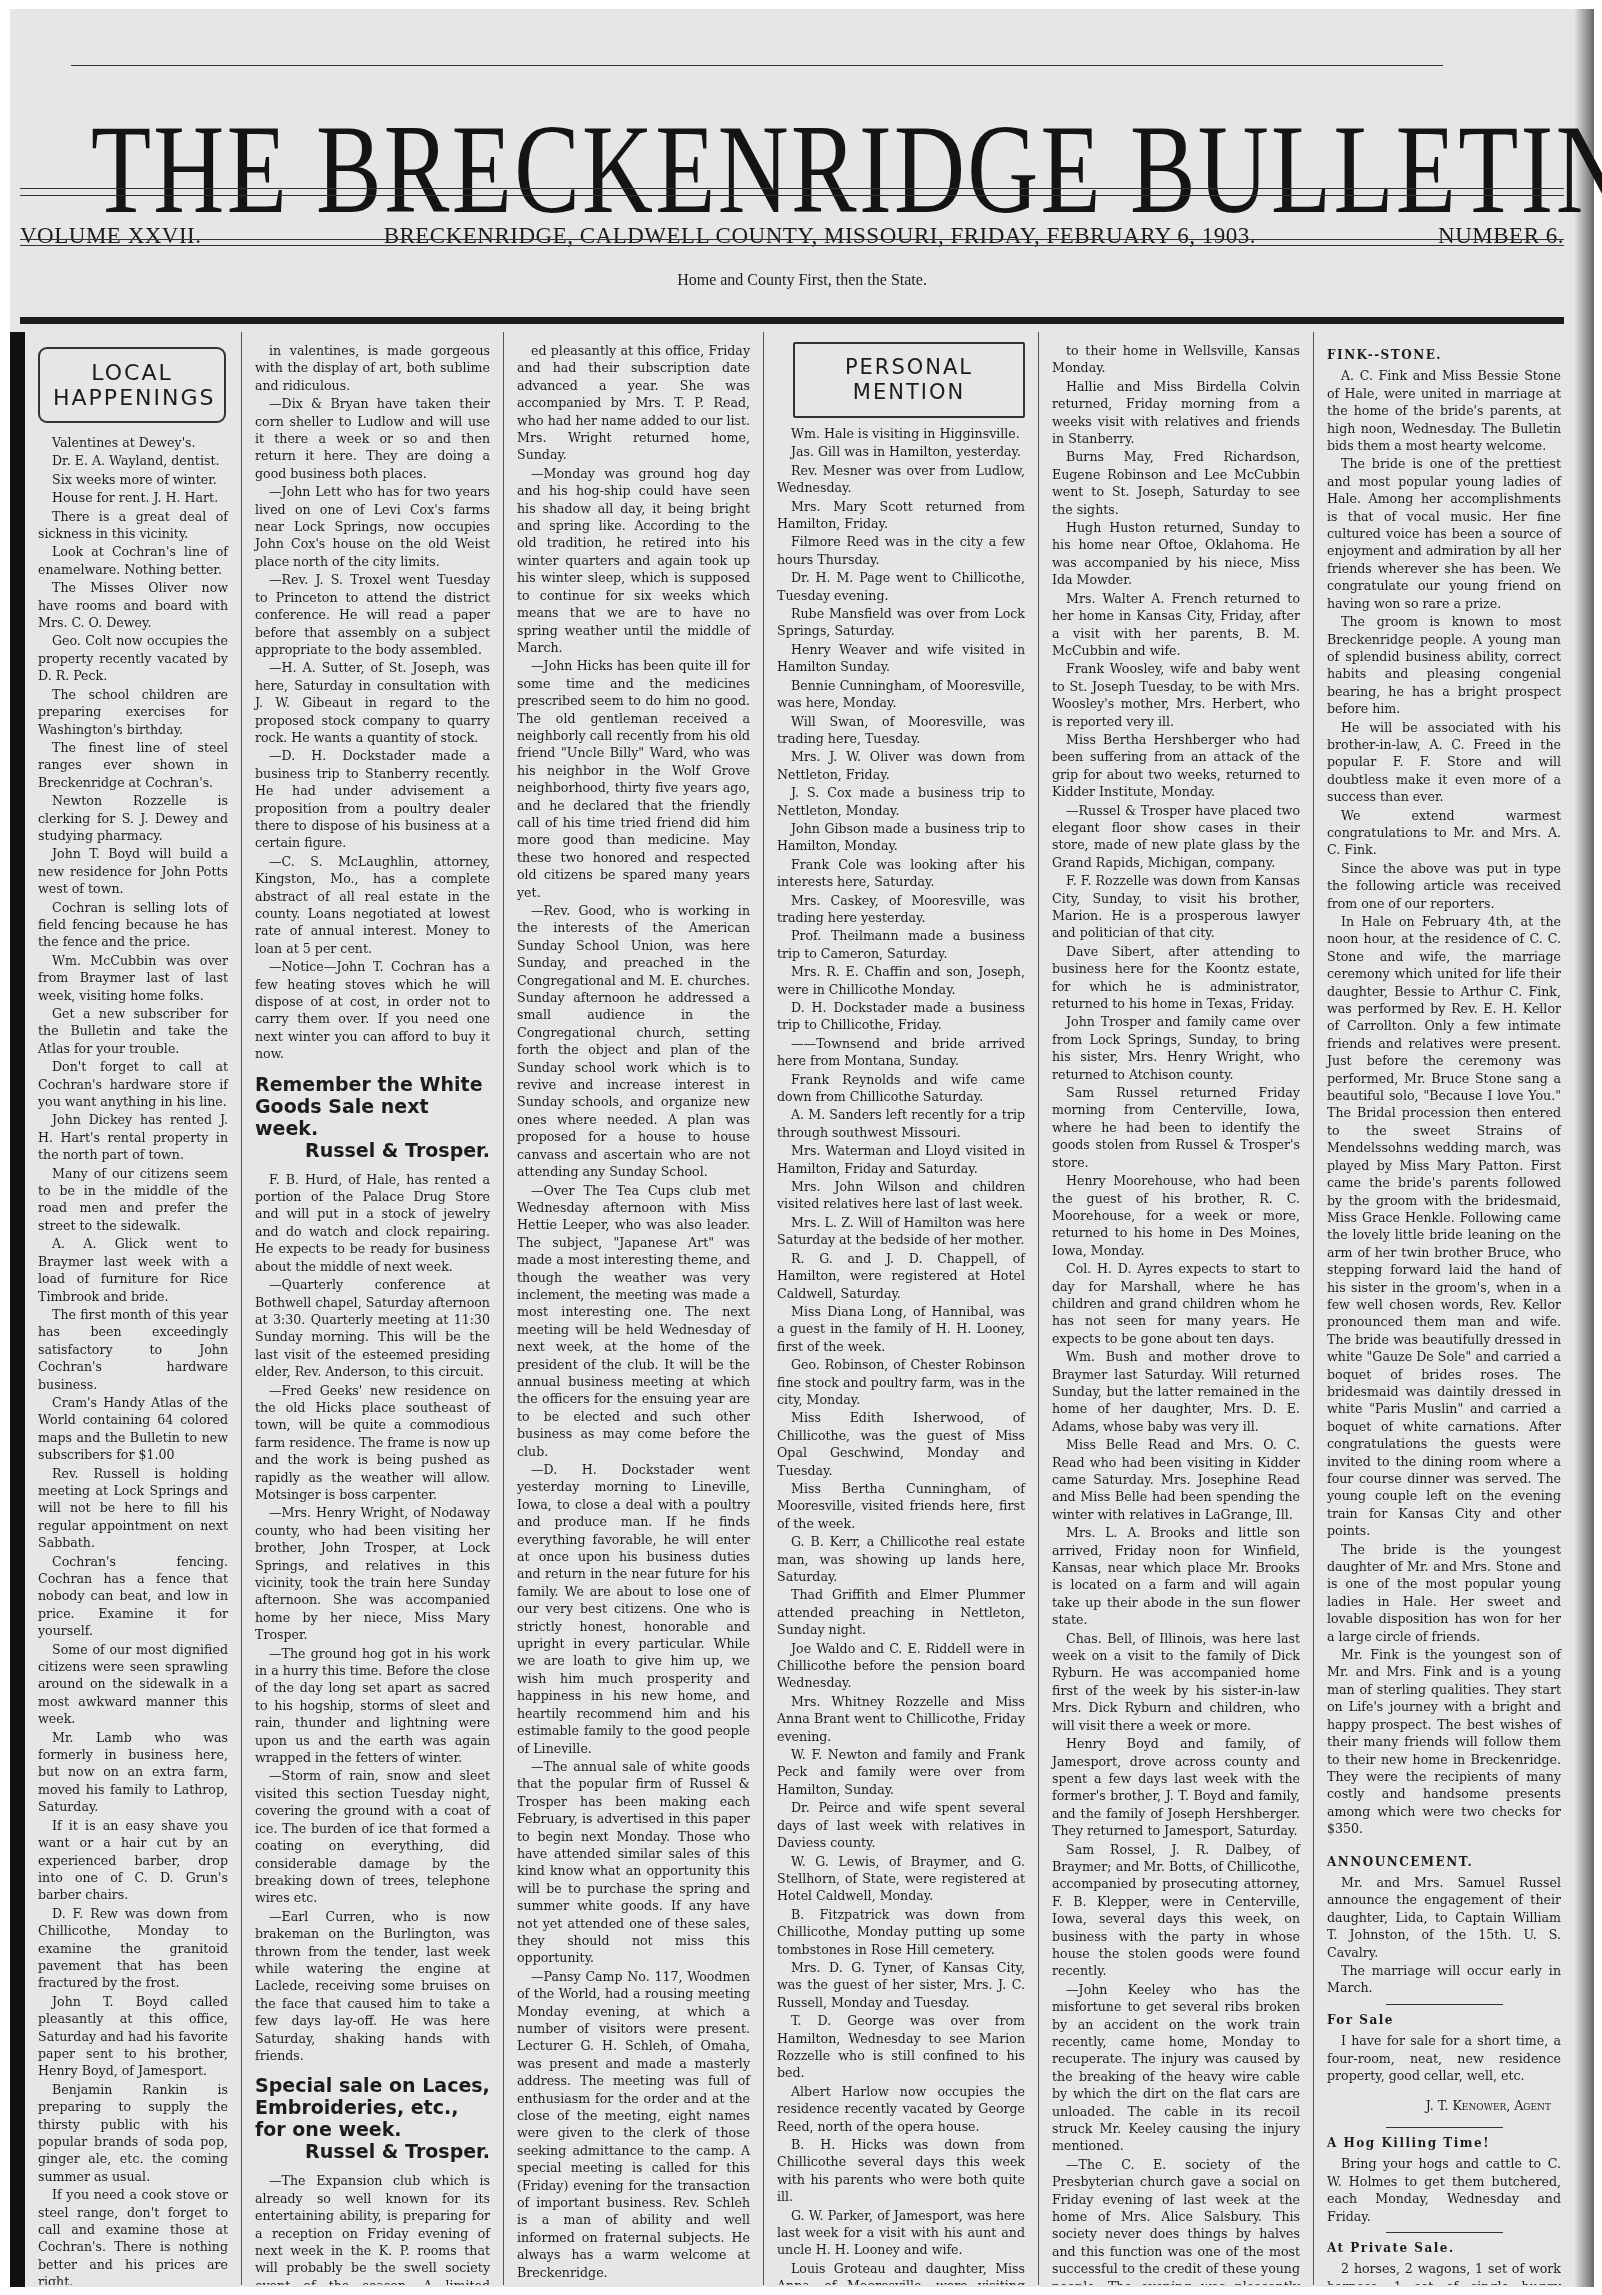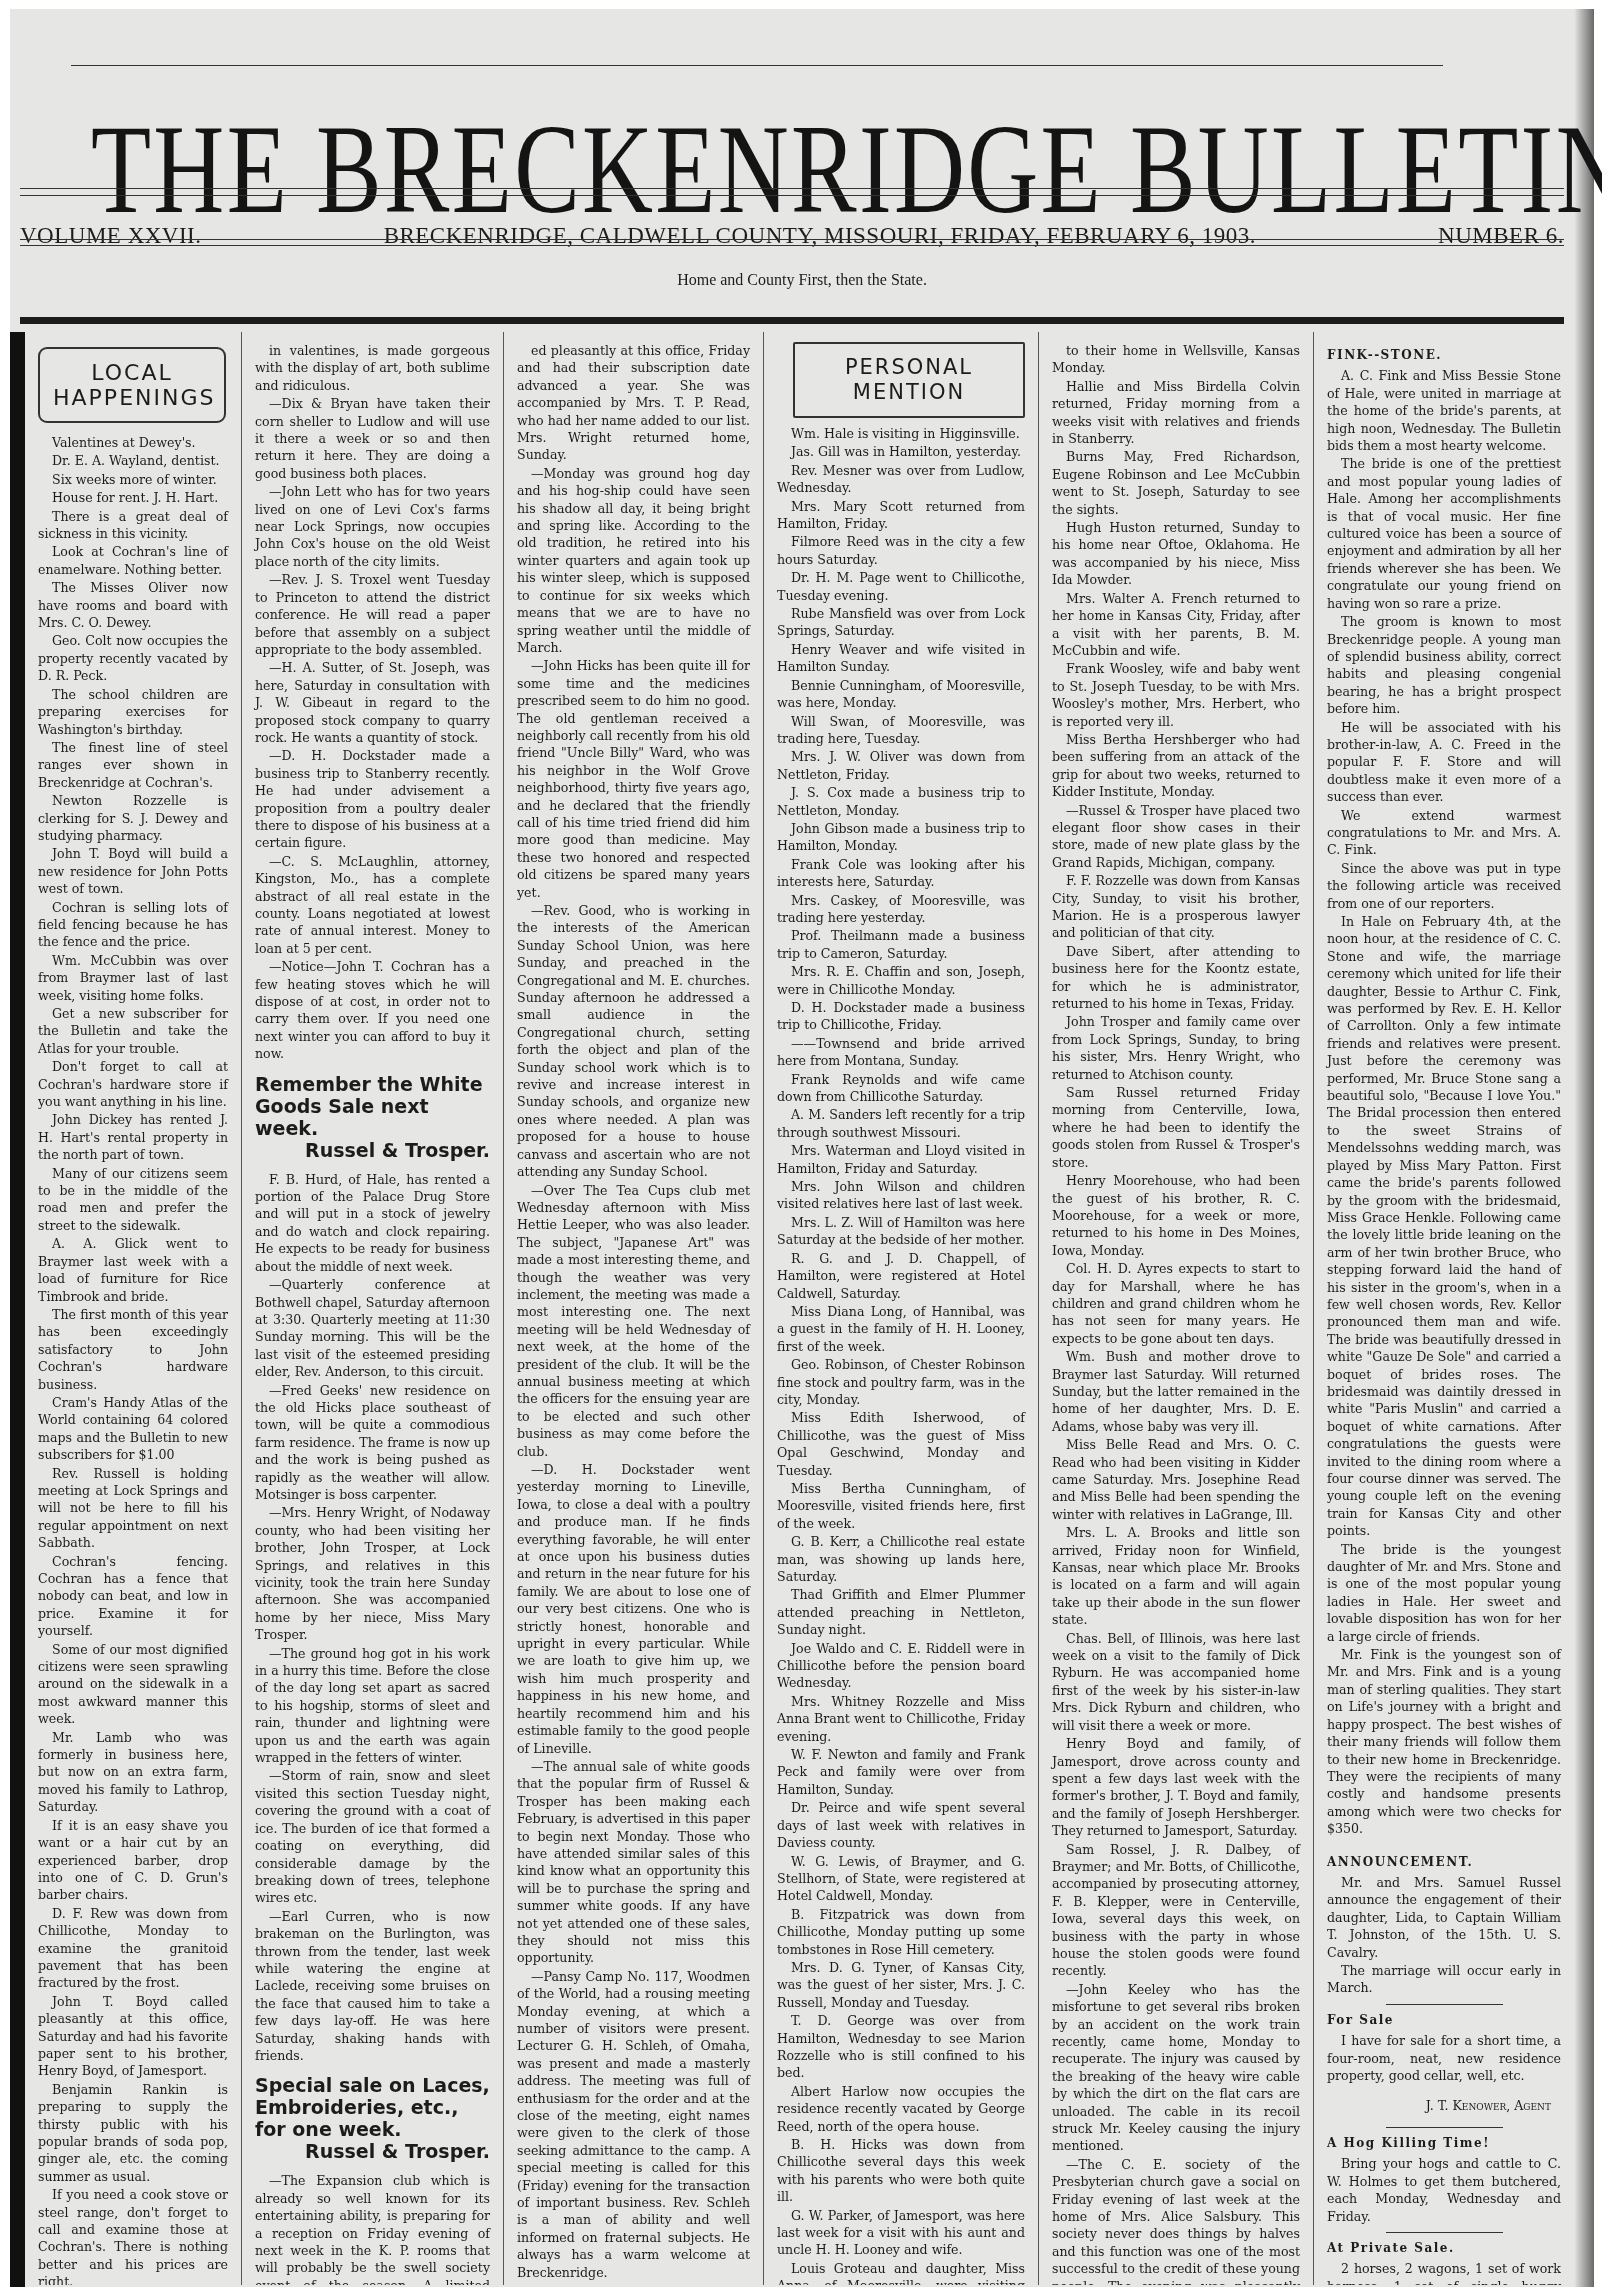--- a/index.html
+++ b/index.html
@@ -144,21 +144,21 @@
 
     </div>
 
     <div class="col c4">
       <div class="banner pm">PERSONAL MENTION</div>
       <div id="col4-items">
           <p class="p">Wm. Hale is visiting in Higginsville.</p>
           <p class="p">Jas. Gill was in Hamilton, yesterday.</p>
           <p class="p">Rev. Mesner was over from Ludlow, Wednesday.</p>
           <p class="p">Mrs. Mary Scott returned from Hamilton, Friday.</p>
-          <p class="p">Filmore Reed was in the city a few hours Saturday.</p>
+          <p class="p">Filmore Reed was in the city a few hours Thursday.</p>
           <p class="p">Dr. H. M. Page went to Chillicothe, Tuesday evening.</p>
           <p class="p">Rube Mansfield was over from Lock Springs, Saturday.</p>
           <p class="p">Henry Weaver and wife visited in Hamilton Sunday.</p>
           <p class="p">Bennie Cunningham, of Mooresville, was here, Monday.</p>
           <p class="p">Will Swan, of Mooresville, was trading here, Tuesday.</p>
           <p class="p">Mrs. J. W. Oliver was down from Nettleton, Friday.</p>
           <p class="p">J. S. Cox made a business trip to Nettleton, Monday.</p>
           <p class="p">John Gibson made a business trip to Hamilton, Monday.</p>
           <p class="p">Frank Cole was looking after his interests here, Saturday.</p>
           <p class="p">Mrs. Caskey, of Mooresville, was trading here yesterday.</p>

